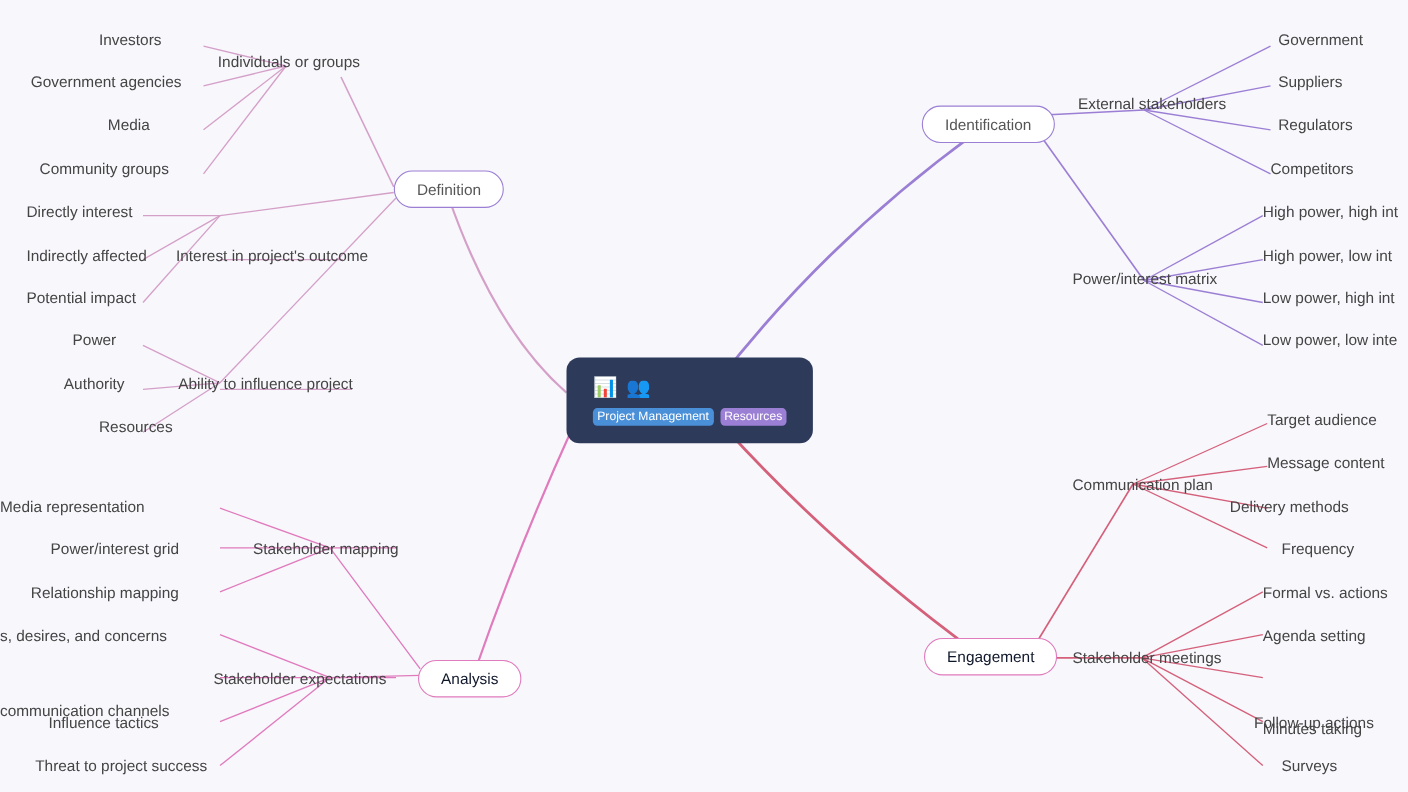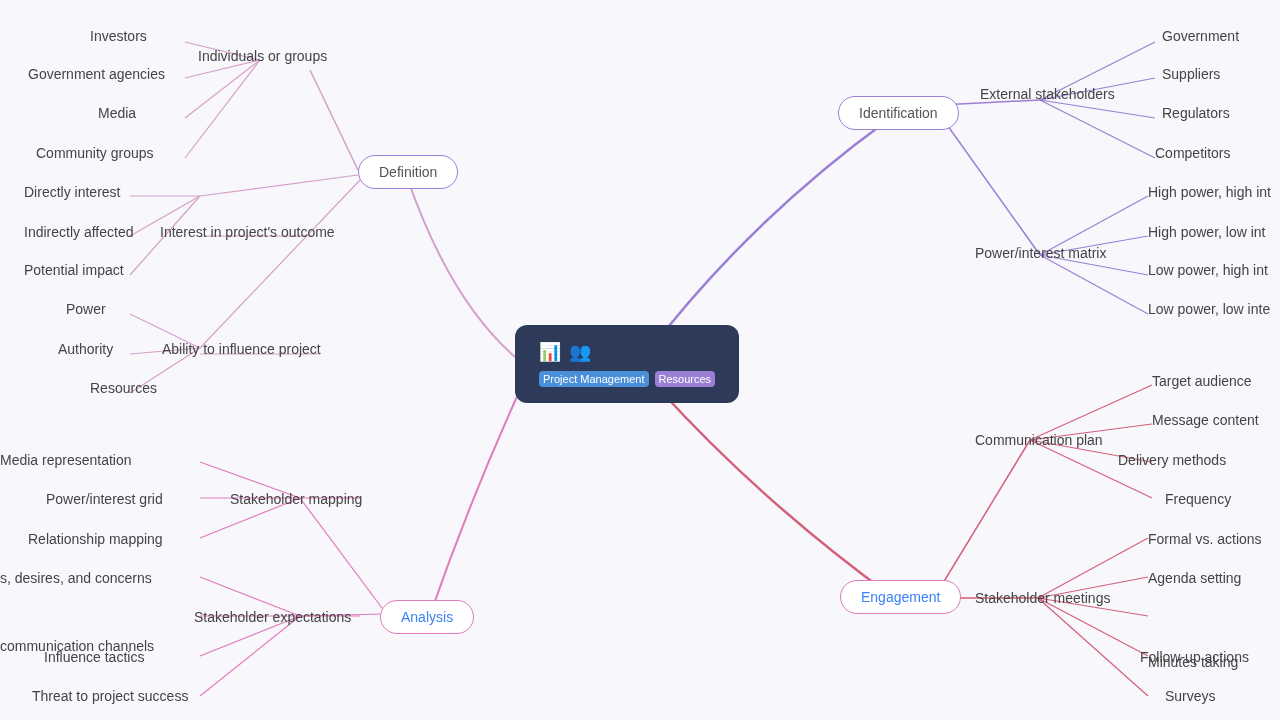--- a/index.html
+++ b/index.html
@@ -39,21 +39,21 @@
       color: #333;
     }
 
     .node-box.purple {
       border-color: #9b7fd4;
       color: #555;
     }
 
     .node-box.pink {
       border-color: #e07bbd;
-      color: #3b82f6;
+      color: #0f172a;
     }
 
     .center-node {
       position: absolute;
       background: #2d3a5a;
       border-radius: 12px;
       padding: 16px 24px;
       color: white;
       z-index: 10;
       min-width: 220px;

